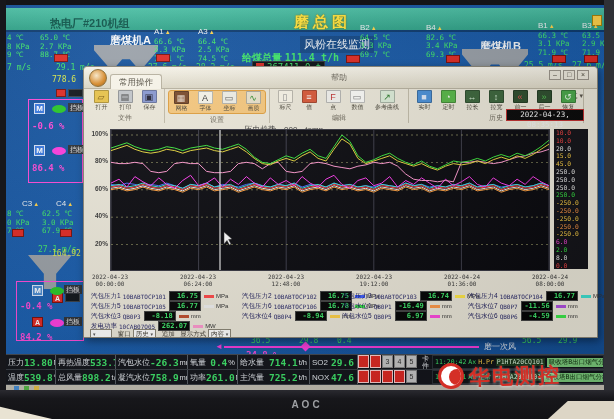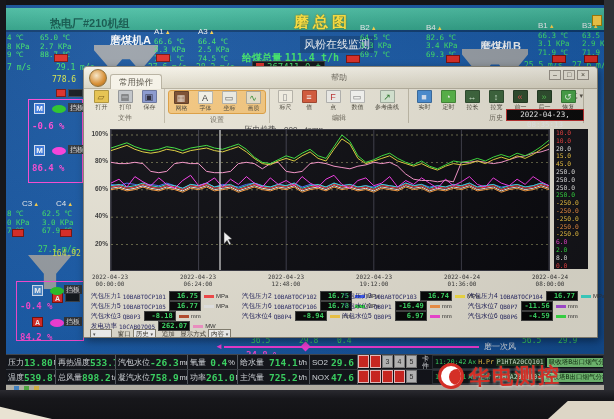--- a/index.html
+++ b/index.html
@@ -705,20 +705,21 @@
       </div>
     </div>
 
     <div class="glare"></div>
   </div>
 
   <div class="bezel-top"></div>
   <div class="bezel-left"></div>
   <div class="bezel-right"></div>
   <div class="bezel-bottom"></div>
+  <div class="brand">AOC</div>
   <div class="desk-l"></div>
   <div class="desk-r"></div>
 
   <div class="wm">
     <div class="wmlogo"></div>
     <div class="wmtext">华电测控</div>
   </div>
 </div>
 
 </body></html>

